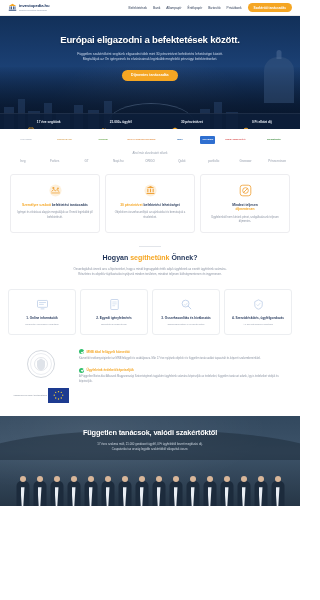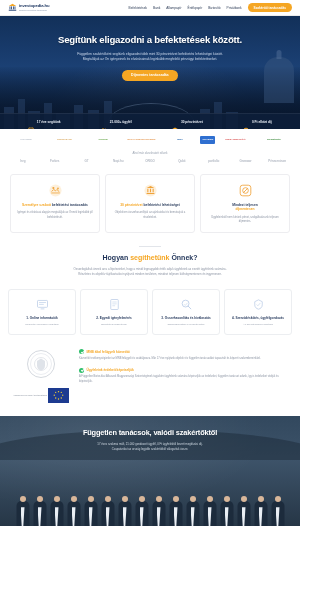--- a/index.html
+++ b/index.html
@@ -160,21 +160,21 @@
   .ti-check:after {
     content:""; position:absolute; left:1.5px; top:1.5px; width:2px; height:1px;
     border-left:0.7px solid #fff; border-bottom:0.7px solid #fff;
     transform:rotate(-45deg);
   }
   .ti-title { font-size:3.2px; font-weight:700; color:#f5a623; }
   .ti-body { margin-top:2.5px; font-size:2.6px; color:#8c94a3; line-height:1.6; }
 
   
   .banner {
-    position:relative; height:110px; overflow:hidden;
+    position:relative; height:90px; overflow:hidden;
     background:linear-gradient(180deg,#2c4156 0%,#3a5066 55%,#2a3c4f 100%);
   }
   .banner-bg {
     position:absolute; inset:0;
     background:
       radial-gradient(ellipse at 30% 15%, rgba(255,255,255,0.08), transparent 60%),
       linear-gradient(180deg,#32485e 0%,#3d5369 40%,#263646 100%);
   }
   .banner-hill {
     position:absolute; left:-10%; right:-10%; top:14px; height:30px;
@@ -247,21 +247,21 @@
       <div class="sky-building" style="left:88px; width:11px; height:19px;"></div>
       <div class="sky-building" style="left:104px;width:8px;  height:28px;"></div>
       <div class="sky-building" style="left:200px;width:10px; height:20px;"></div>
       <div class="sky-building" style="left:214px;width:8px;  height:27px;"></div>
       <div class="sky-building" style="left:226px;width:12px; height:17px;"></div>
       <div class="bridge"></div>
       <div class="dome"></div>
     </div>
 
     <div class="hero-inner">
-      <h1 class="hero-title">Segítünk eligazodni a befektetések között.</h1>
+      <h1 class="hero-title">Európai eligazodni a befektetések között.</h1>
       <p class="hero-sub">
         <span>Független szakértőként segítünk eligazodni több mint 30 pénzintézet befektetési lehetőségei között.</span><br>
         <span>Megtaláljuk az Ön igényeinek és elvárásainak leginkább megfelelő pénzügyi befektetéseket.</span>
       </p>
       <button class="hero-cta">Díjmentes tanácsadás</button>
     </div>
 
     <div class="stats">
       <div class="stat">
         <span class="stat-ico">

